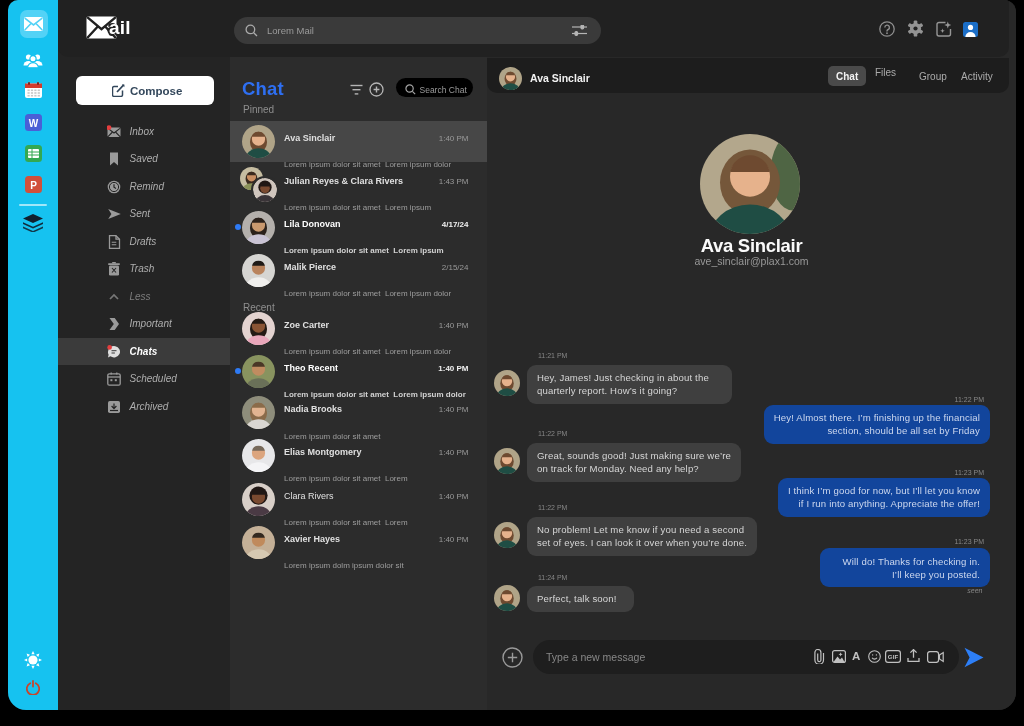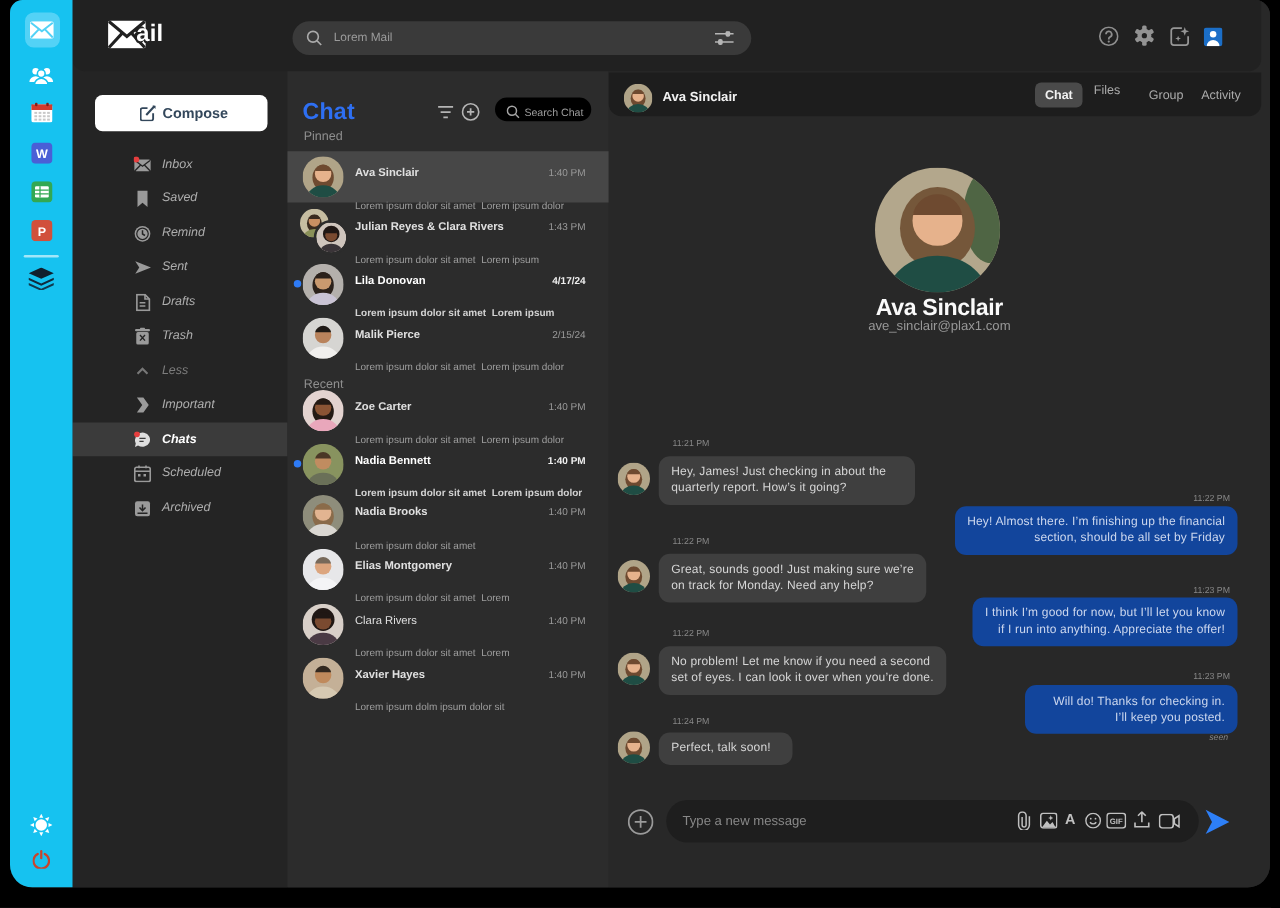--- a/index.html
+++ b/index.html
@@ -297,21 +297,21 @@
               <circle cx="17" cy="17" r="17"></circle>
             </clipPath>
           </defs>
           <g clip-path="url(#av7)">
             <rect width="34" height="34" fill="#88935f"></rect>
             <path d="M3 36 a14 12 0 0 1 28 0 z" fill="#6a7058"></path>
             <circle cx="17" cy="14.5" r="6.8" fill="#c08c60"></circle>
             <path d="M10.4 12.2 a6.7 6.4 0 0 1 13.2 0 z" fill="#4a3726"></path>
           </g>
         </svg>
-        <span class="cname" style="font-weight:bold;color:#ffffff">Nadia Bennett</span>
+        <span class="cname" style="font-weight:bold;color:#ffffff">Theo Recent</span>
         <span class="ctime" style="font-weight:bold;color:#f0f0f0">1:40 PM</span>
         <span class="cprev" style="font-weight:bold;color:#d2d2d2">Lorem ipsum dolor sit amet&nbsp; Lorem ipsum dolor</span>
         <span class="bdot" style="top:18.5px"></span>
       </div>
     <div class="citem" style="top:391.0px">
         <svg class="cav" style="" width="33" height="33" viewBox="0 0 34 34">
           <defs>
             <clipPath id="av8">
               <circle cx="17" cy="17" r="17"></circle>
             </clipPath>

